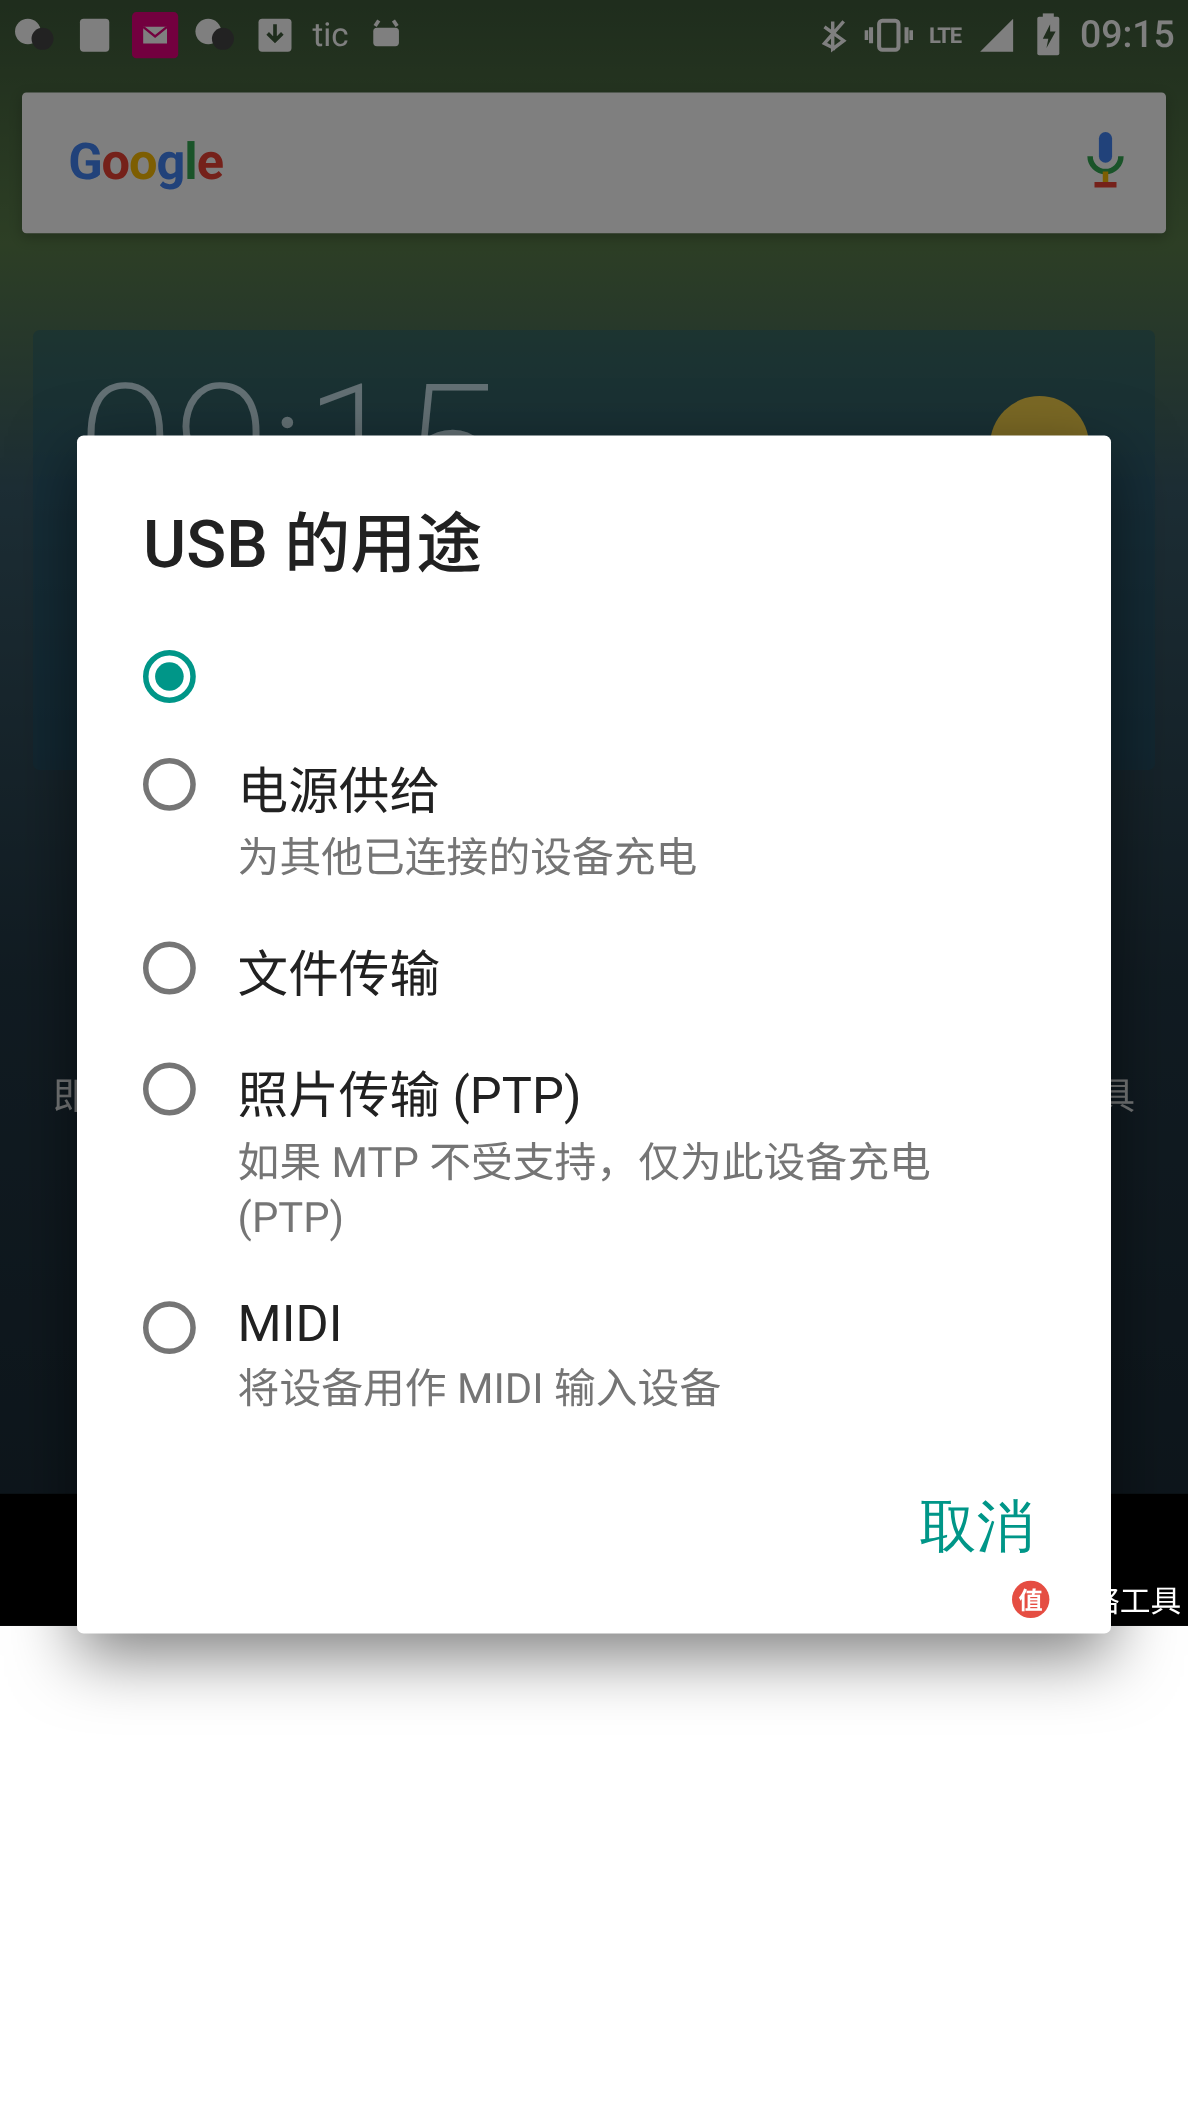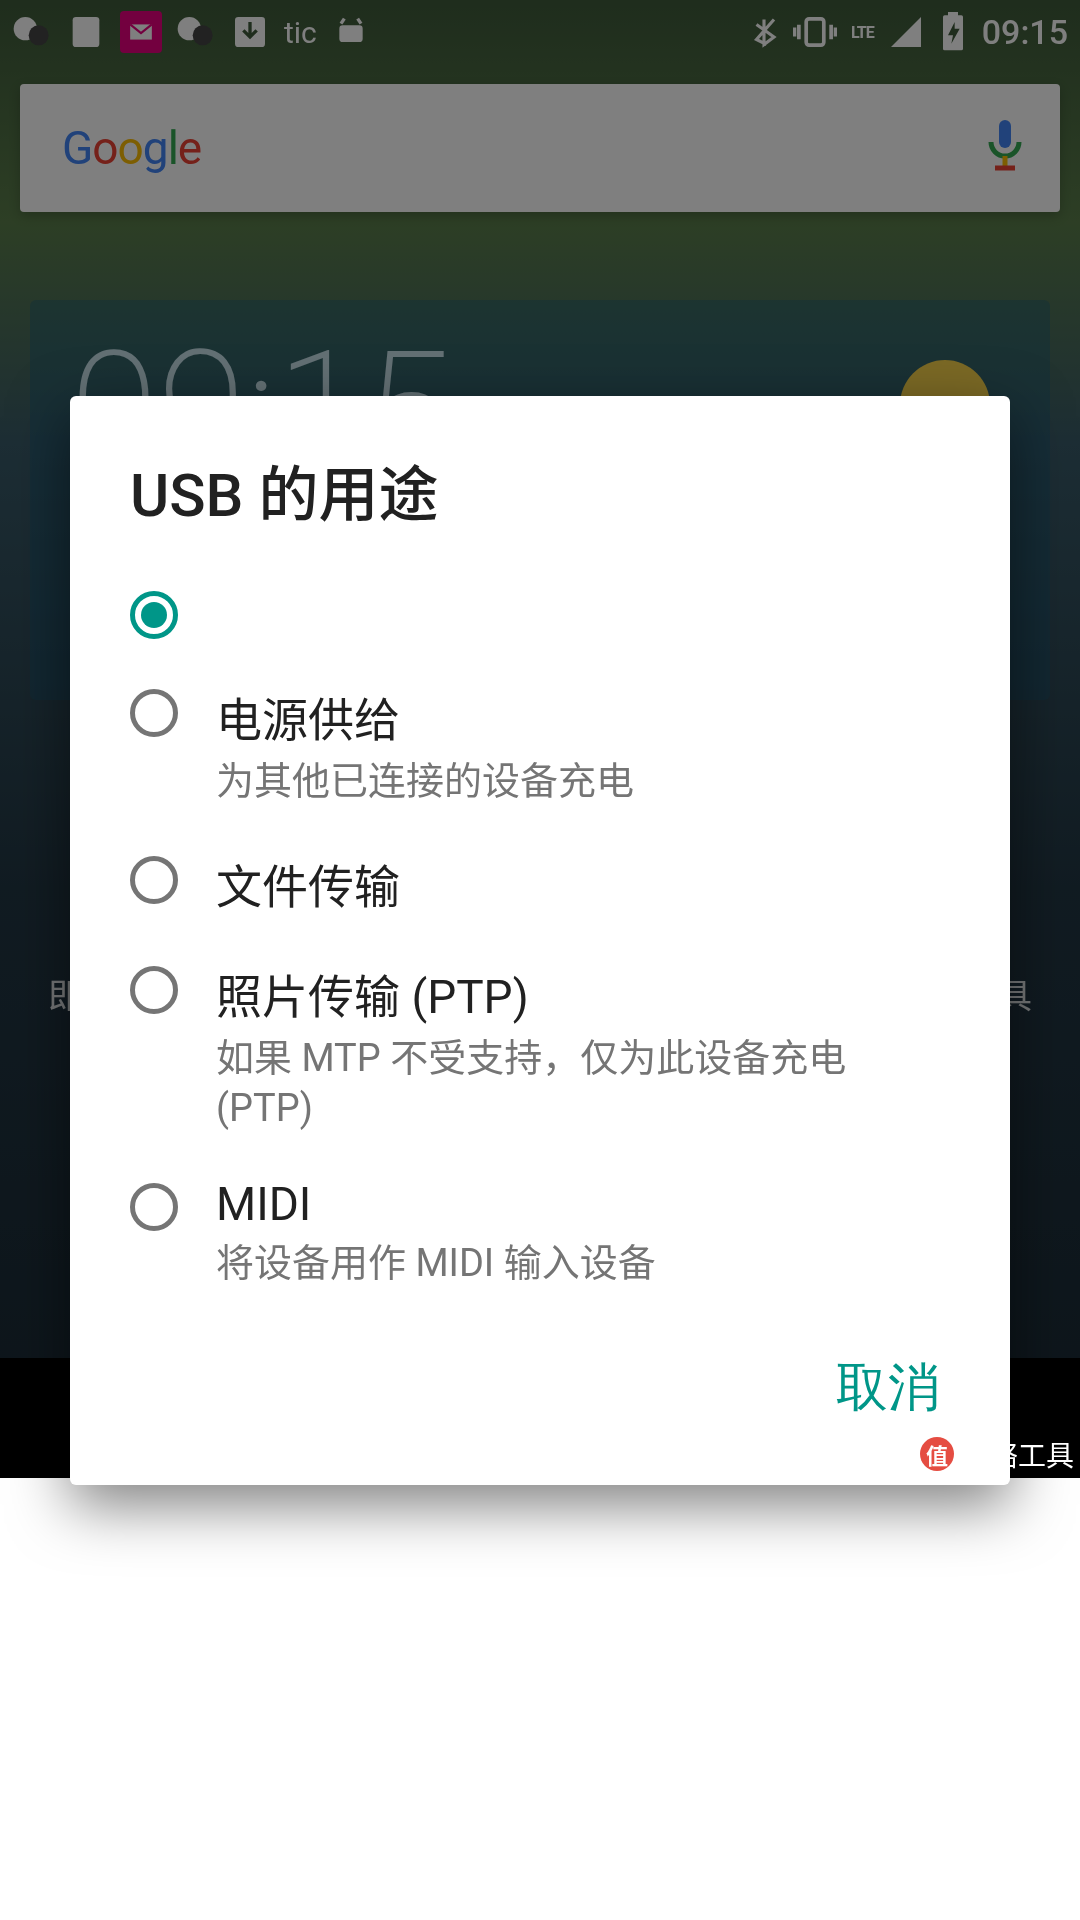--- a/index.html
+++ b/index.html
@@ -15,35 +15,35 @@
   .status-bar {
     position: absolute; top: 0; left: 0; right: 0;
     height: 64px;
     display: flex; align-items: center; justify-content: space-between;
     padding: 0 12px;
     color: #fff;
     font-size: 28px;
   }
   .status-left, .status-right { display: flex; align-items: center; gap: 14px; }
   .status-bar svg { fill: #fff; display: block; }
-  .lte { font-size: 16px; font-weight: 700; letter-spacing: -1px; }
+  .lte { font-size: 20px; font-weight: 700; letter-spacing: -1px; }
   .clock { font-size: 34px; font-weight: 500; }
   .mail-notif { width: 42px; height: 42px; background:#e6007e; border-radius:4px; display:flex; align-items:center; justify-content:center; }
 
   
   .search-bar {
     position: absolute; top: 84px; left: 20px; right: 20px;
     height: 128px;
     background: #fff;
     border-radius: 4px;
     display: flex; align-items: center;
     padding: 0 30px 0 42px;
     box-shadow: 0 4px 12px rgba(0,0,0,0.2);
   }
-  .google-logo { font-size: 46px; font-weight: 400; letter-spacing: -1px; }
+  .google-logo { font-size: 46px; font-weight: 700; letter-spacing: -1px; }
   .google-logo span:nth-child(1){color:#4285F4;}
   .google-logo span:nth-child(2){color:#EA4335;}
   .google-logo span:nth-child(3){color:#FBBC05;}
   .google-logo span:nth-child(4){color:#4285F4;}
   .google-logo span:nth-child(5){color:#34A853;}
   .google-logo span:nth-child(6){color:#EA4335;}
   .mic-icon { margin-left: auto; }
 
   
   .clock-widget {

